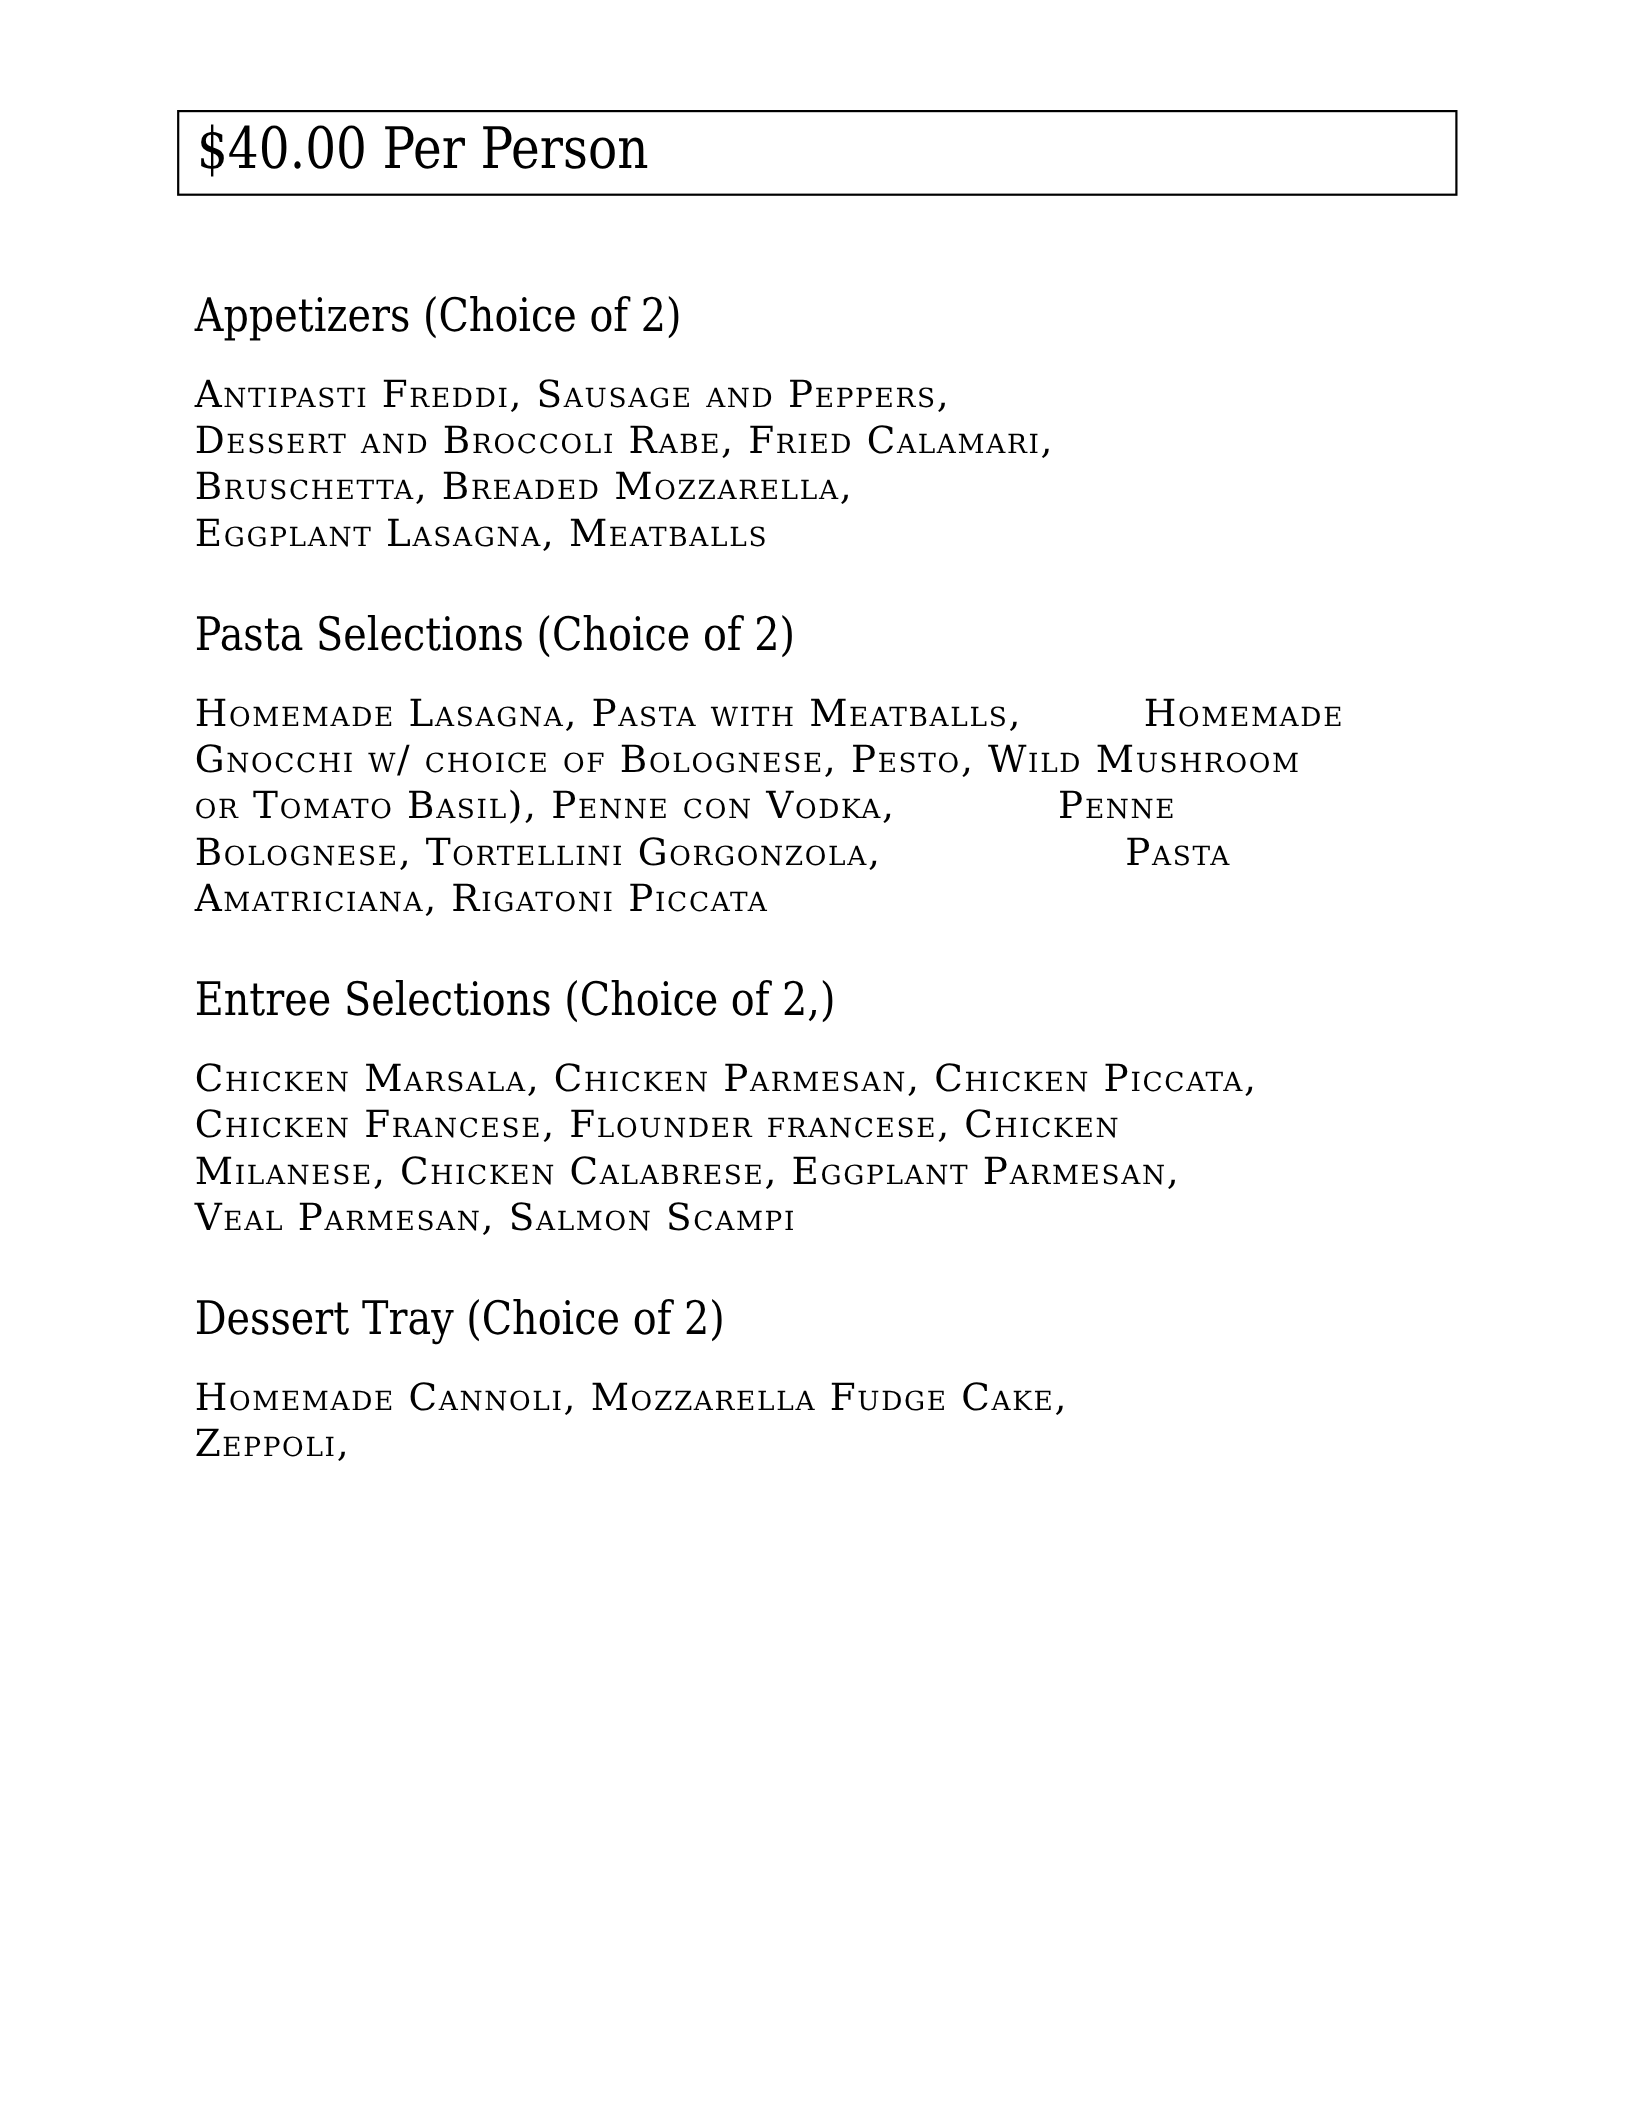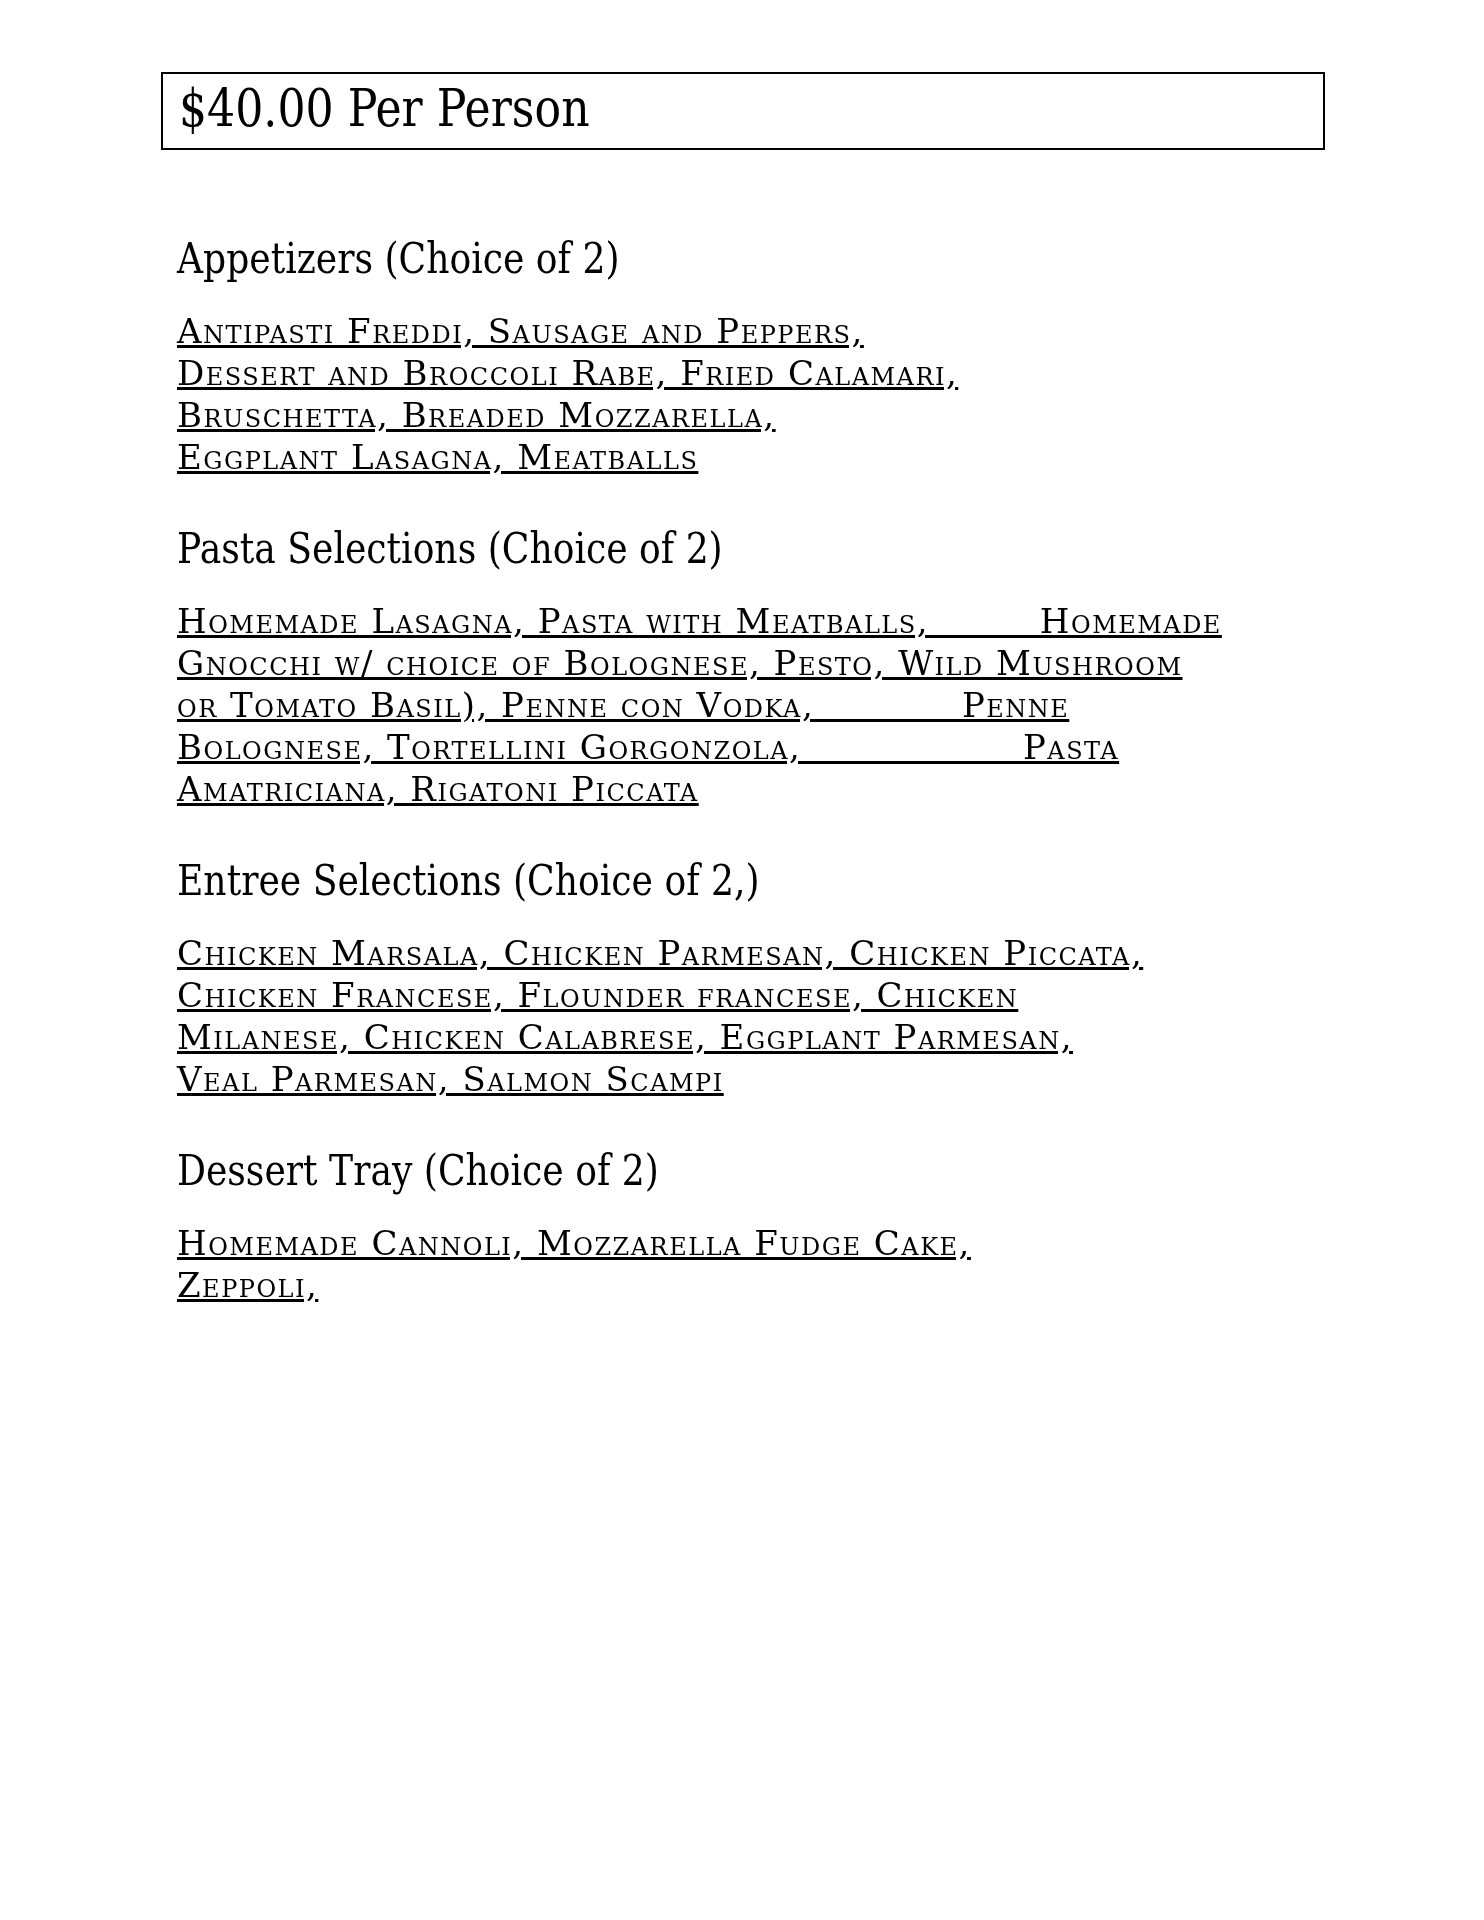--- a/index.html
+++ b/index.html
@@ -8,21 +8,21 @@
     height: 1920px;
     background: #ffffff;
     color: #000000;
     overflow: hidden;
     font-family: "DejaVu Serif", serif;
   }
   .page {
     box-sizing: border-box;
     width: 1484px;
     height: 1920px;
-    padding: 72px 159px 0 161px;
+    padding: 100px 159px 0 161px;
   }
   .title-box {
     box-sizing: border-box;
     width: 1164px;
     border: 2px solid #000000;
     padding: 4px 10px 10px 16px;
     background: #ffffff;
   }
   .title-text {
     display: inline-block;
@@ -48,21 +48,20 @@
     transform-origin: 0 50%;
     white-space: pre;
   }
   .lines {
     margin: 26px 0 0 16px;
     font-family: "DejaVu Serif", serif;
     font-size: 34px;
     line-height: 42px;
     font-variant: small-caps;
     letter-spacing: 1.5px;
-    text-decoration: underline;
   }
   .line { white-space: pre-wrap; }
 </style>
 </head>
 <body>
 
 <div class="page">
 
   <div class="title-box">
     <span class="title-text">$40.00 Per Person</span>

